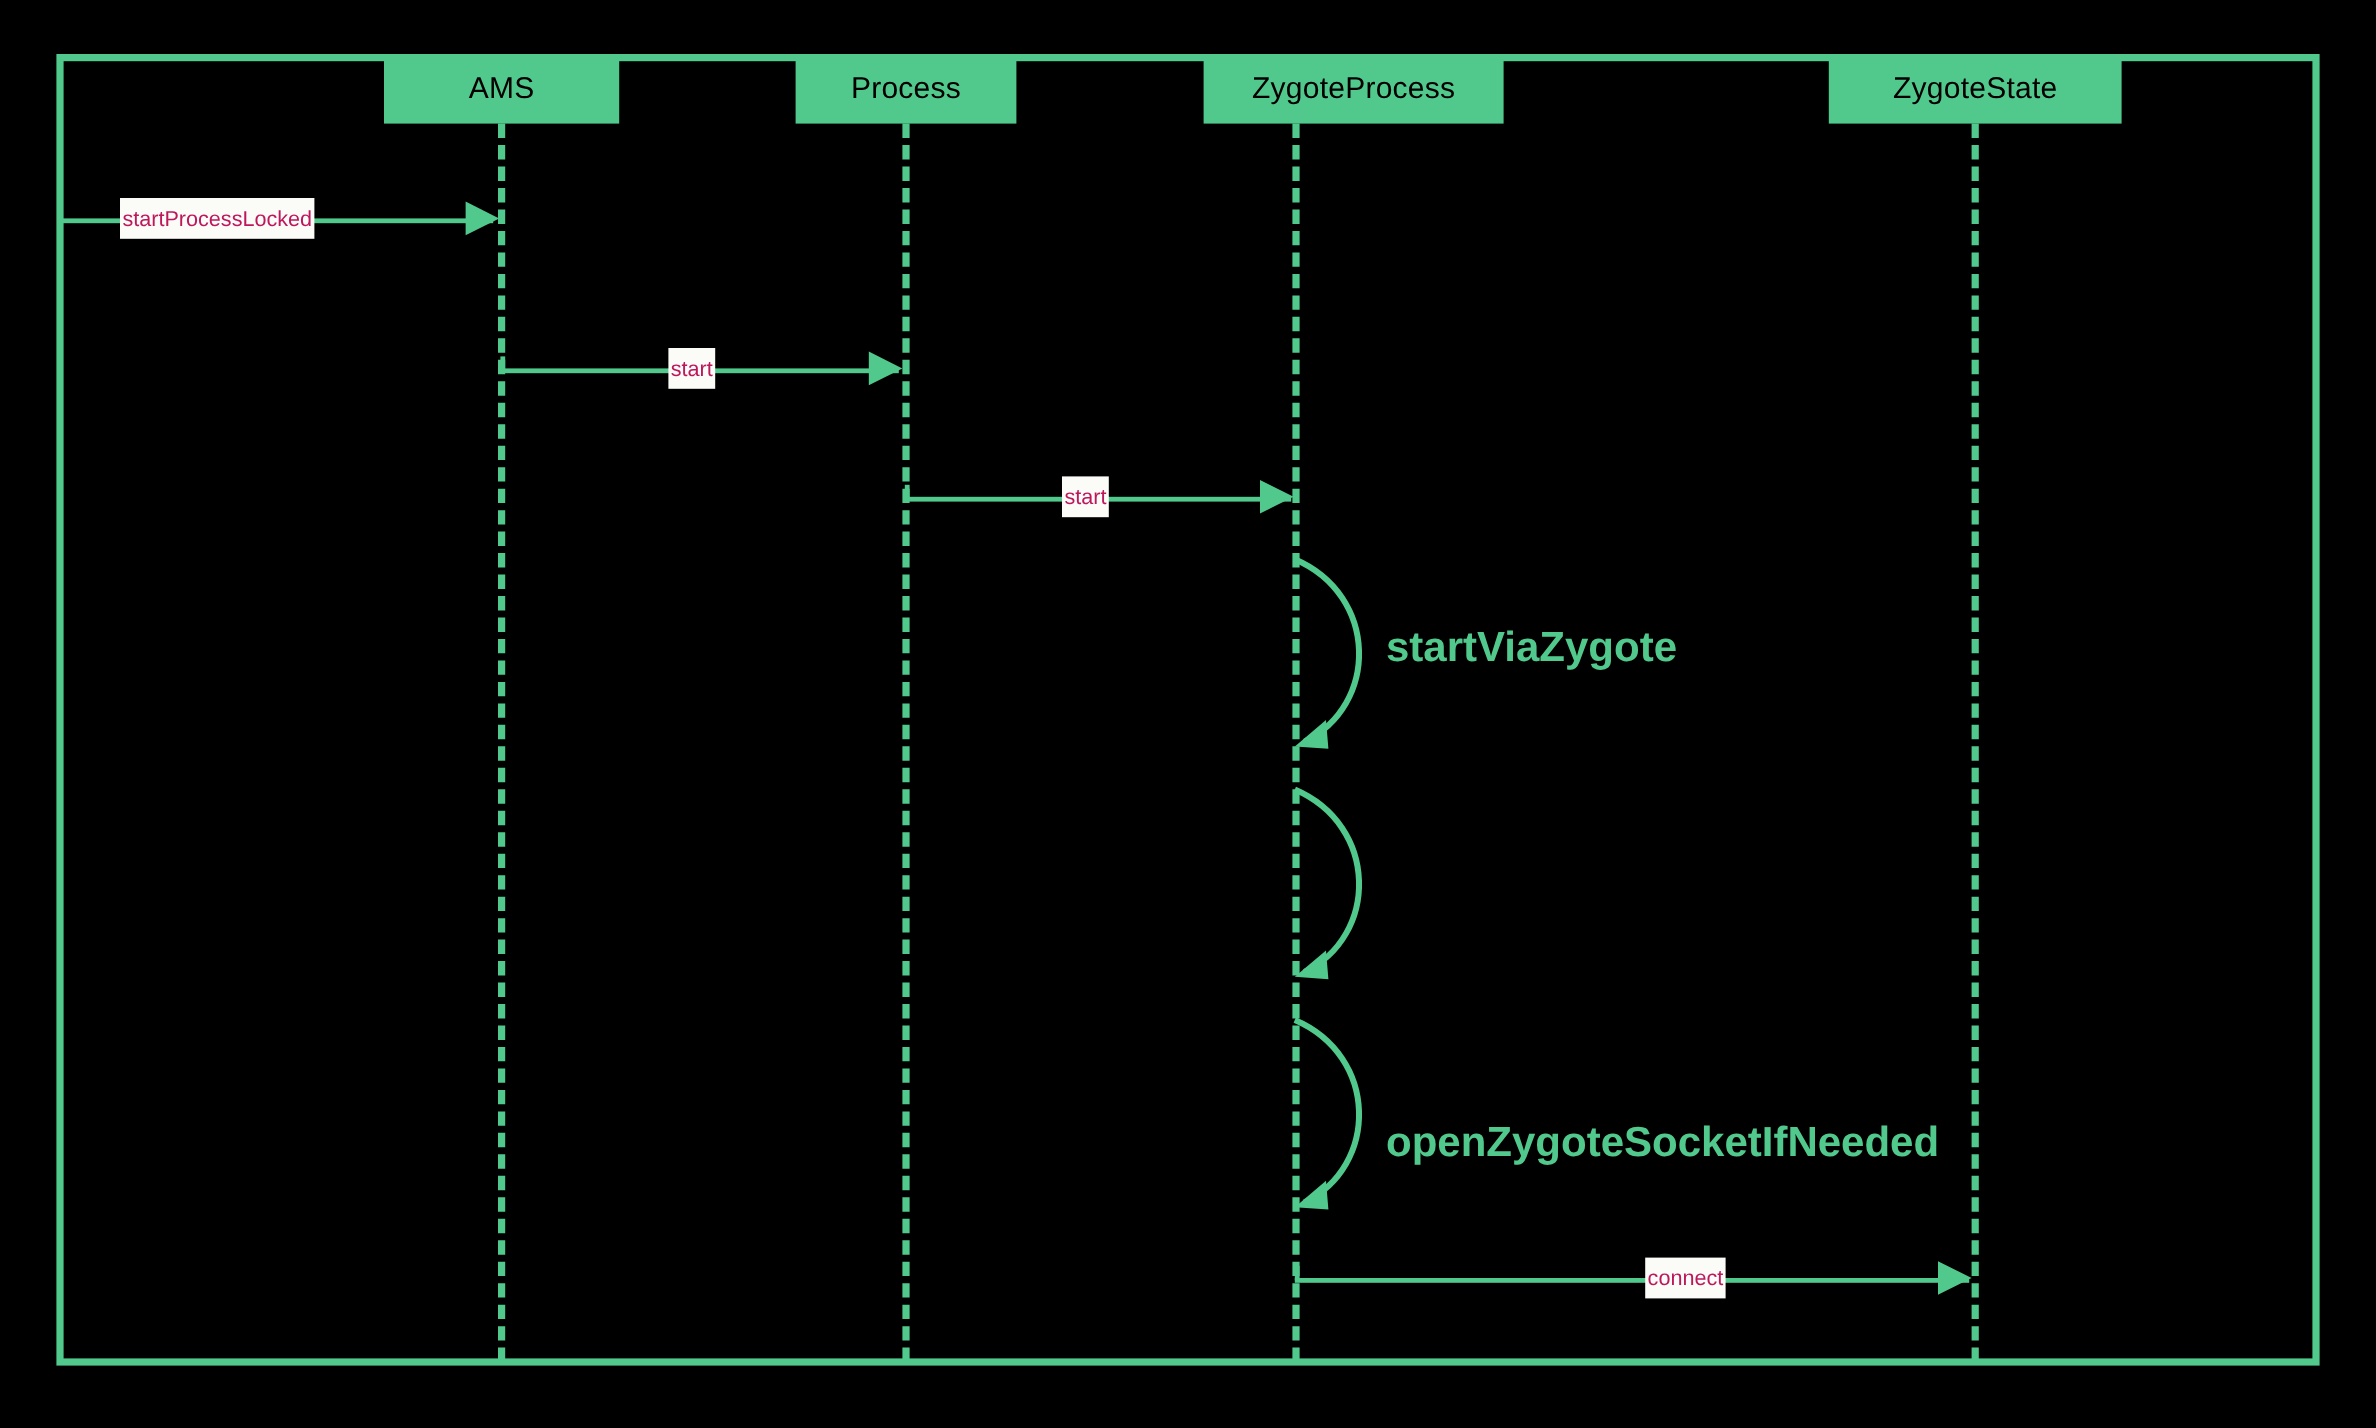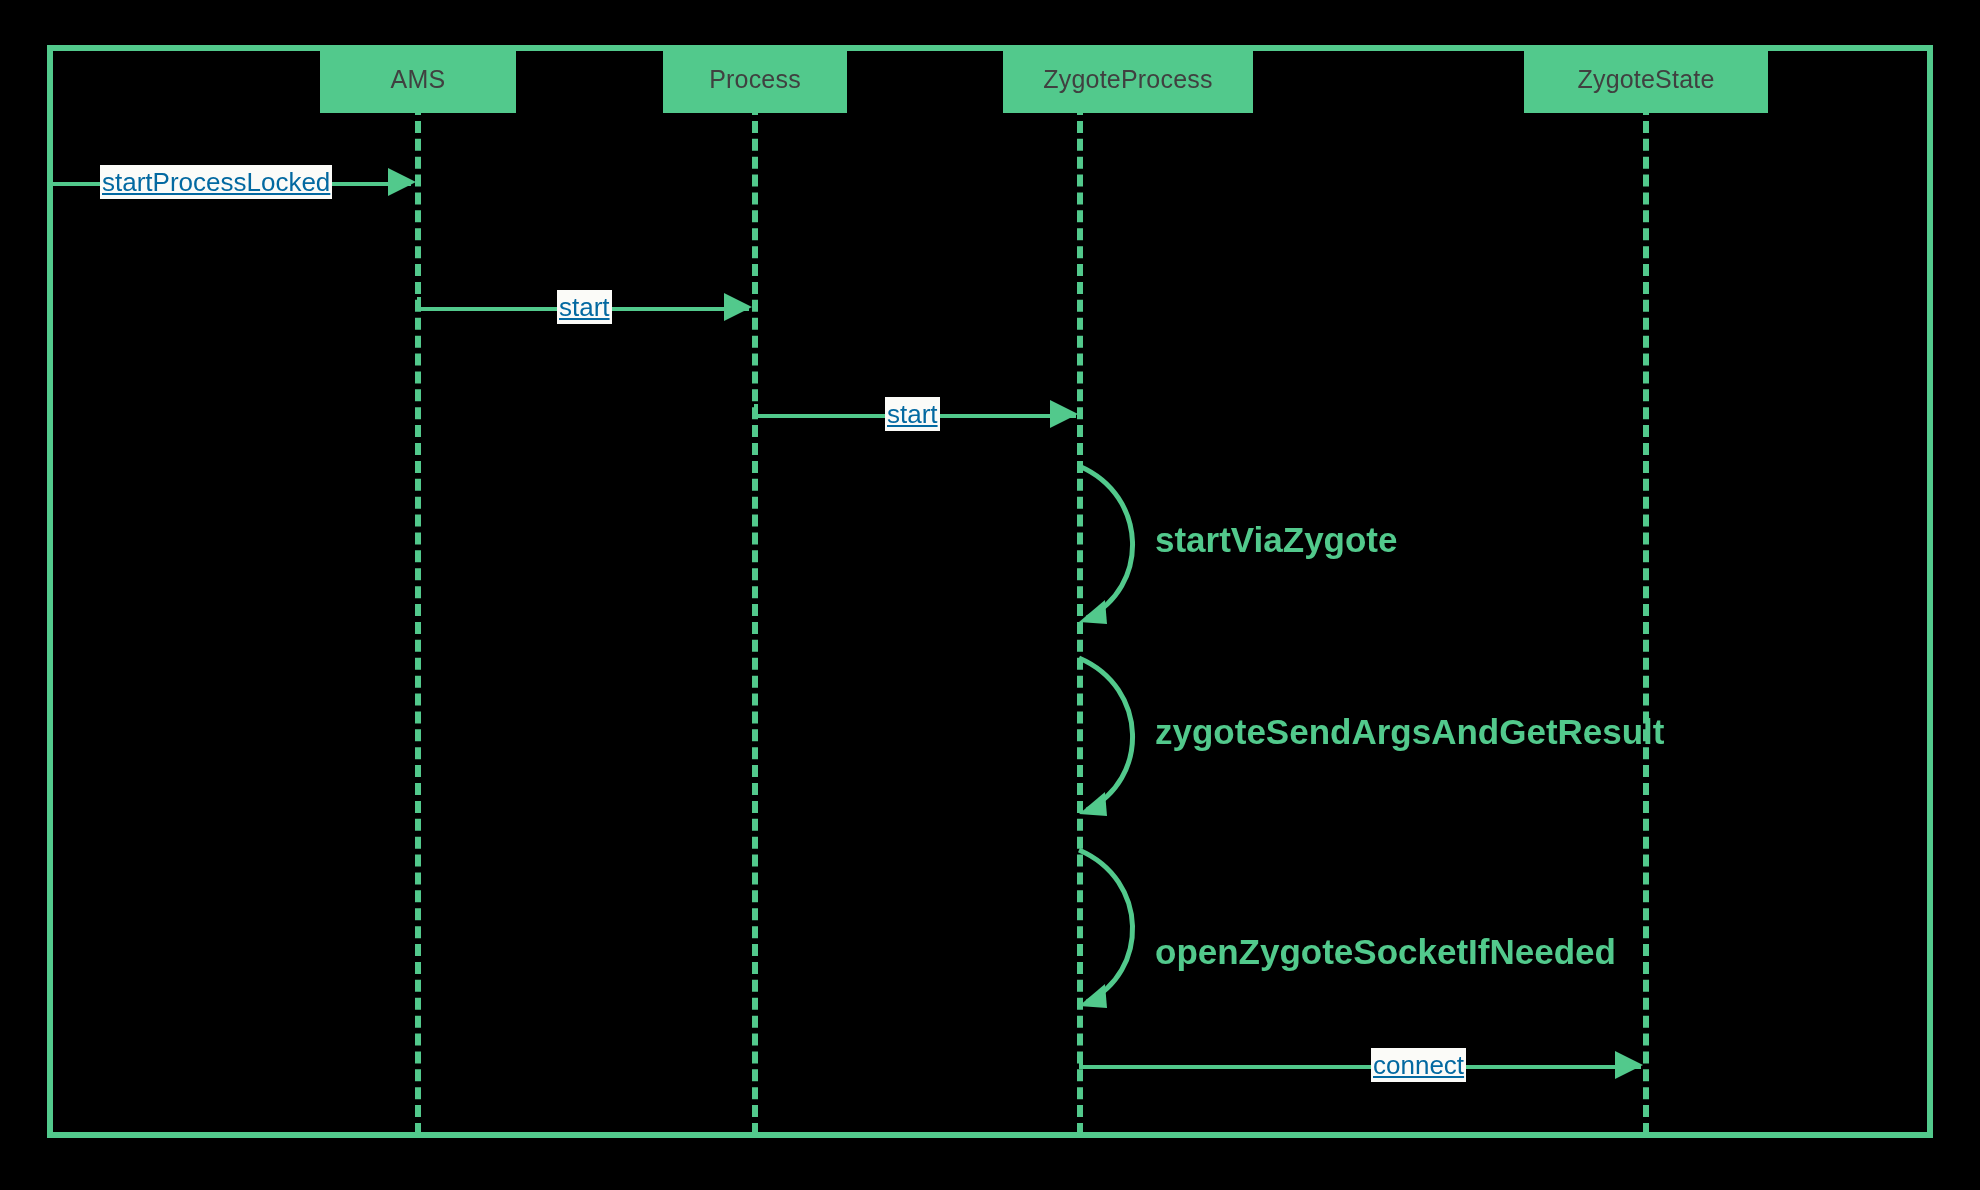--- a/index.html
+++ b/index.html
@@ -21,26 +21,26 @@
     left: 47px;
     top: 45px;
     width: 1886px;
     height: 1093px;
     border: 6px solid #52c98c;
     box-sizing: border-box;
   }
   
   .participant {
     position: absolute;
-    height: 68px;
+    height: 58px;
     background: #52c98c;
     display: flex;
     align-items: center;
     justify-content: center;
-    color: #404040;
+    color: #000000;
     font-size: 25px;
     letter-spacing: 0.2px;
     white-space: nowrap;
   }
   
   .lifeline {
     position: absolute;
     width: 0;
     border-left: 6px dashed #52c98c;
   }
@@ -61,26 +61,25 @@
     width: 0;
     height: 0;
     border-top: 14px solid transparent;
     border-bottom: 14px solid transparent;
     border-left: 28px solid #52c98c;
   }
   
   .msg-label {
     position: absolute;
     background: #fbfbf8;
-    color: #0369a1;
-    font-size: 26px;
+    color: #be185d;
+    font-size: 18px;
     line-height: 34px;
     padding: 0 2px;
     white-space: nowrap;
-    text-decoration: underline;
   }
   
   .loop-label {
     position: absolute;
     color: #52c98c;
     font-size: 35px;
     font-weight: bold;
     line-height: 32px;
     white-space: nowrap;
   }
@@ -131,21 +130,20 @@
   <svg class="loop-svg" style="left:1077px; top:460px; width:80px; height:170px;" viewBox="0 0 80 170">
     <path d="M 2 6 C 72 36, 72 128, 10 158" fill="none" stroke="#52c98c" stroke-width="5"></path>
     <polygon points="28,140 2,162 30,164" fill="#52c98c"></polygon>
   </svg>
   <div class="loop-label" style="left:1155px; top:524px;">startViaZygote</div>
 
   <svg class="loop-svg" style="left:1077px; top:652px; width:80px; height:170px;" viewBox="0 0 80 170">
     <path d="M 2 6 C 72 36, 72 128, 10 158" fill="none" stroke="#52c98c" stroke-width="5"></path>
     <polygon points="28,140 2,162 30,164" fill="#52c98c"></polygon>
   </svg>
-  <div class="loop-label" style="left:1155px; top:716px;">zygoteSendArgsAndGetResult</div>
 
   <svg class="loop-svg" style="left:1077px; top:844px; width:80px; height:170px;" viewBox="0 0 80 170">
     <path d="M 2 6 C 72 36, 72 128, 10 158" fill="none" stroke="#52c98c" stroke-width="5"></path>
     <polygon points="28,140 2,162 30,164" fill="#52c98c"></polygon>
   </svg>
   <div class="loop-label" style="left:1155px; top:908px;margin-top:28px;">openZygoteSocketIfNeeded</div>
 
   <div class="msg-origin" style="left:1079px; top:1055px; height:12px;"></div>
   <div class="msg-line" style="left:1079px; top:1065px; width:562px;"></div>
   <div class="arrowhead" style="left:1615px; top:1051px;"></div>

